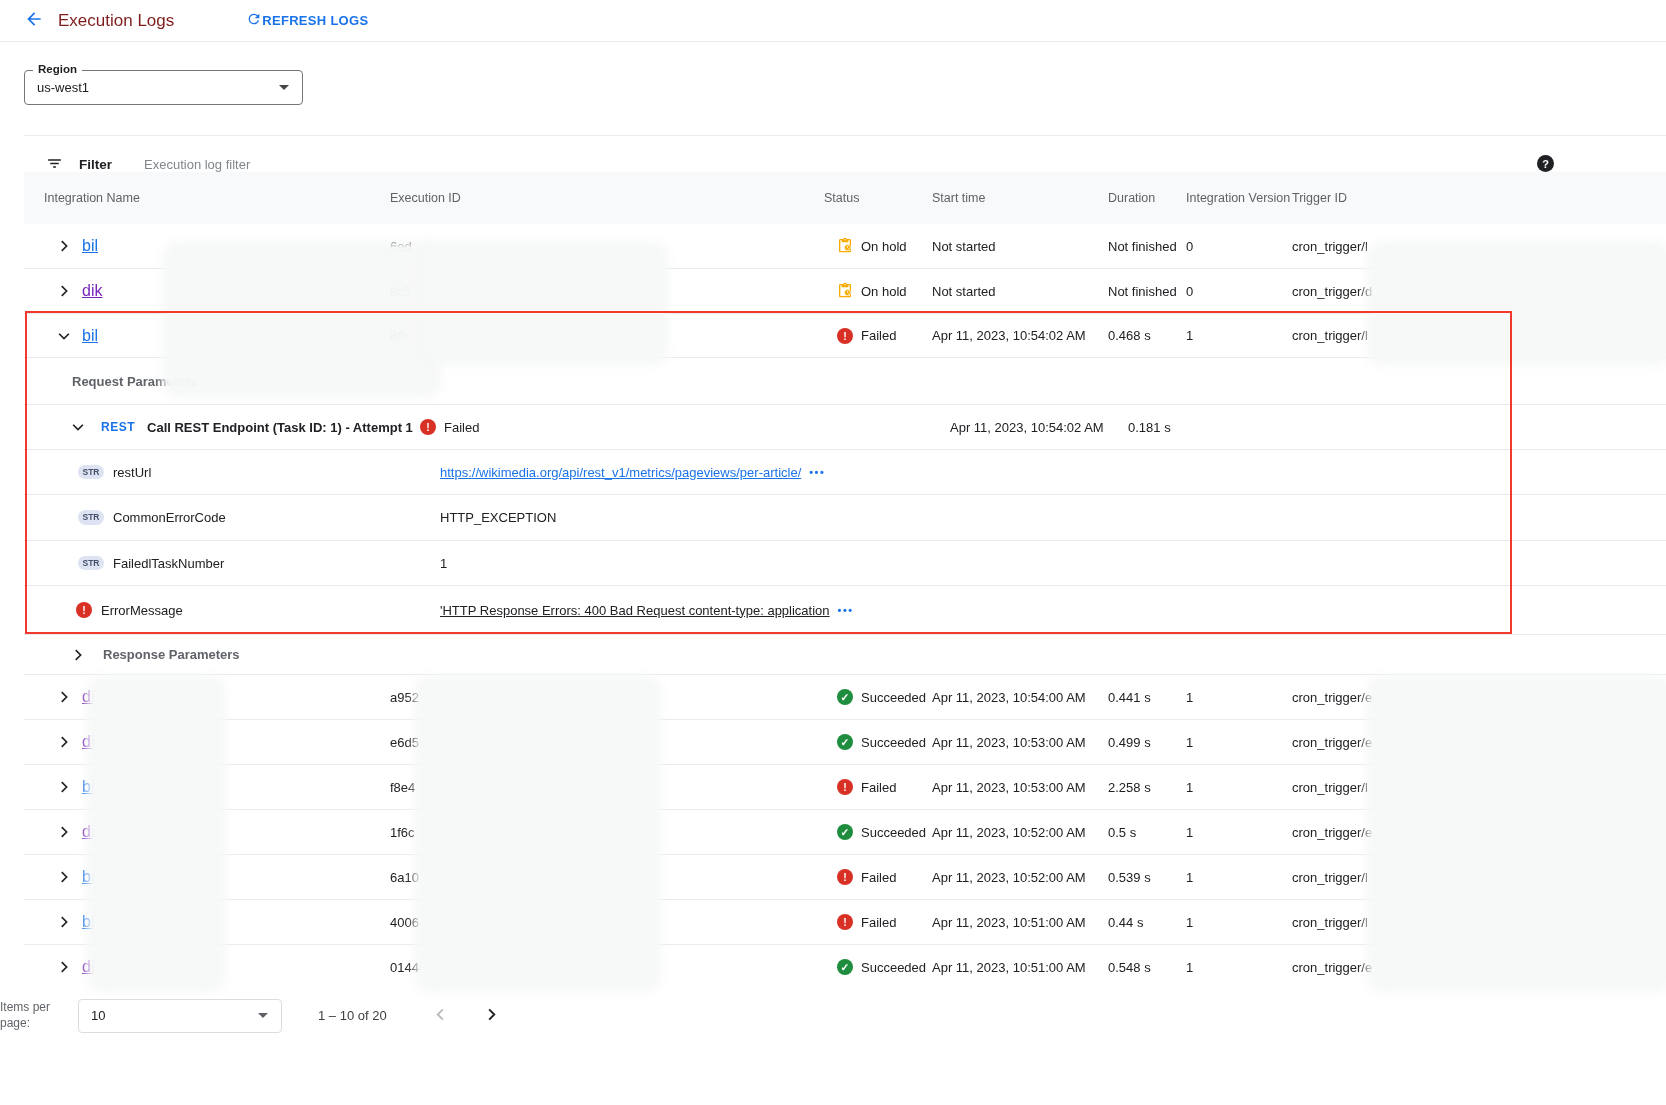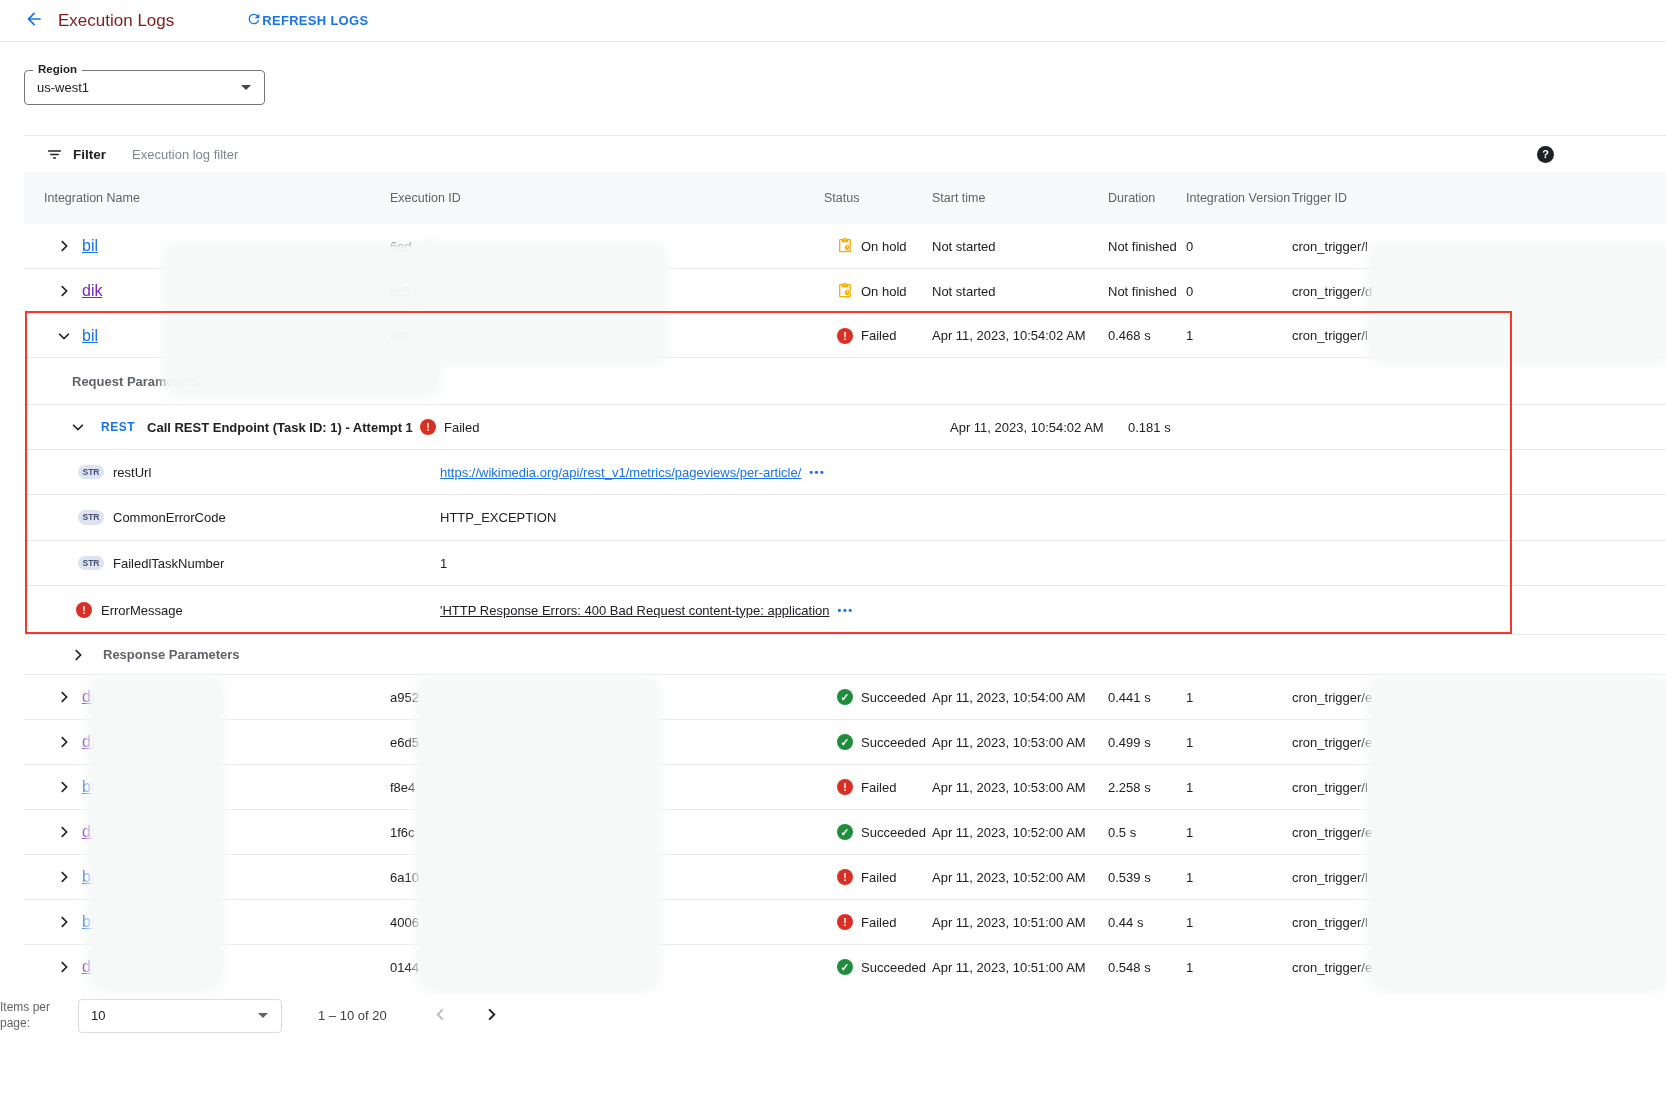--- a/index.html
+++ b/index.html
@@ -10,32 +10,32 @@
   
   .appbar { position:absolute; top:0; left:0; right:0; height:42px; display:flex; align-items:center;
             border-bottom:1px solid #e8eaed; background:#fff; }
   .back-btn { margin-left:22px; width:24px; height:24px; display:flex; align-items:center; justify-content:center;
               background:none; border:none; cursor:pointer; }
   .appbar-title { margin-left:12px; font-size:17px; font-weight:400; color:#7f1d1d; }
   .refresh-btn { margin-left:72px; display:flex; align-items:center; background:none; border:none;
                  color:#1a73e8; font-family:inherit; font-size:13px; font-weight:700; letter-spacing:.3px; cursor:pointer; }
 
   
-  .region { position:absolute; left:24px; top:70px; width:241px; height:35px; border:1px solid #747775;
+  .region { position:absolute; left:24px; top:70px; width:279px; height:35px; border:1px solid #747775;
             border-radius:4px; display:flex; align-items:center; background:#fff; cursor:pointer; }
   .region-label { position:absolute; top:-8px; left:8px; background:#fff; padding:0 5px;
                   font-size:11.5px; font-weight:700; color:#1f1f1f; }
   .region-value { margin-left:12px; font-size:13px; color:#202124; }
   .caret { width:0; height:0; border-left:5px solid transparent; border-right:5px solid transparent;
            border-top:5.5px solid #444746; }
   .region .caret { position:absolute; right:13px; }
 
   
   .tablewrap { position:absolute; left:24px; top:135px; width:1642px; }
-  .filter-row { height:37px; display:flex; align-items:center; border-top:1px solid #e8eaed; }
+  .filter-row { height:37px; display:flex; align-items:flex-end; border-top:1px solid #e8eaed;gap:6px; }
   .filter-icon { margin-left:22px; display:flex; }
   .filter-label { margin-left:10px; font-size:13.5px; font-weight:700; color:#202124; }
   .filter-input { margin-left:26px; flex:1; border:none; outline:none; font-family:inherit; font-size:13px; color:#202124; }
   .filter-input::placeholder { color:#80868b; }
   .help-btn { margin-left:auto; margin-right:112px; width:17px; height:17px; border-radius:50%; background:#202124;
               color:#fff; font-size:11px; font-weight:700; display:flex; align-items:center; justify-content:center;
               border:none; cursor:pointer; }
 
   .grid { display:grid; grid-template-columns:58px 308px 434px 108px 176px 78px 106px 1fr; align-items:center; }
   .thead { height:52px; background:#f8f9fa; font-size:12.5px; color:#5f6368; }

